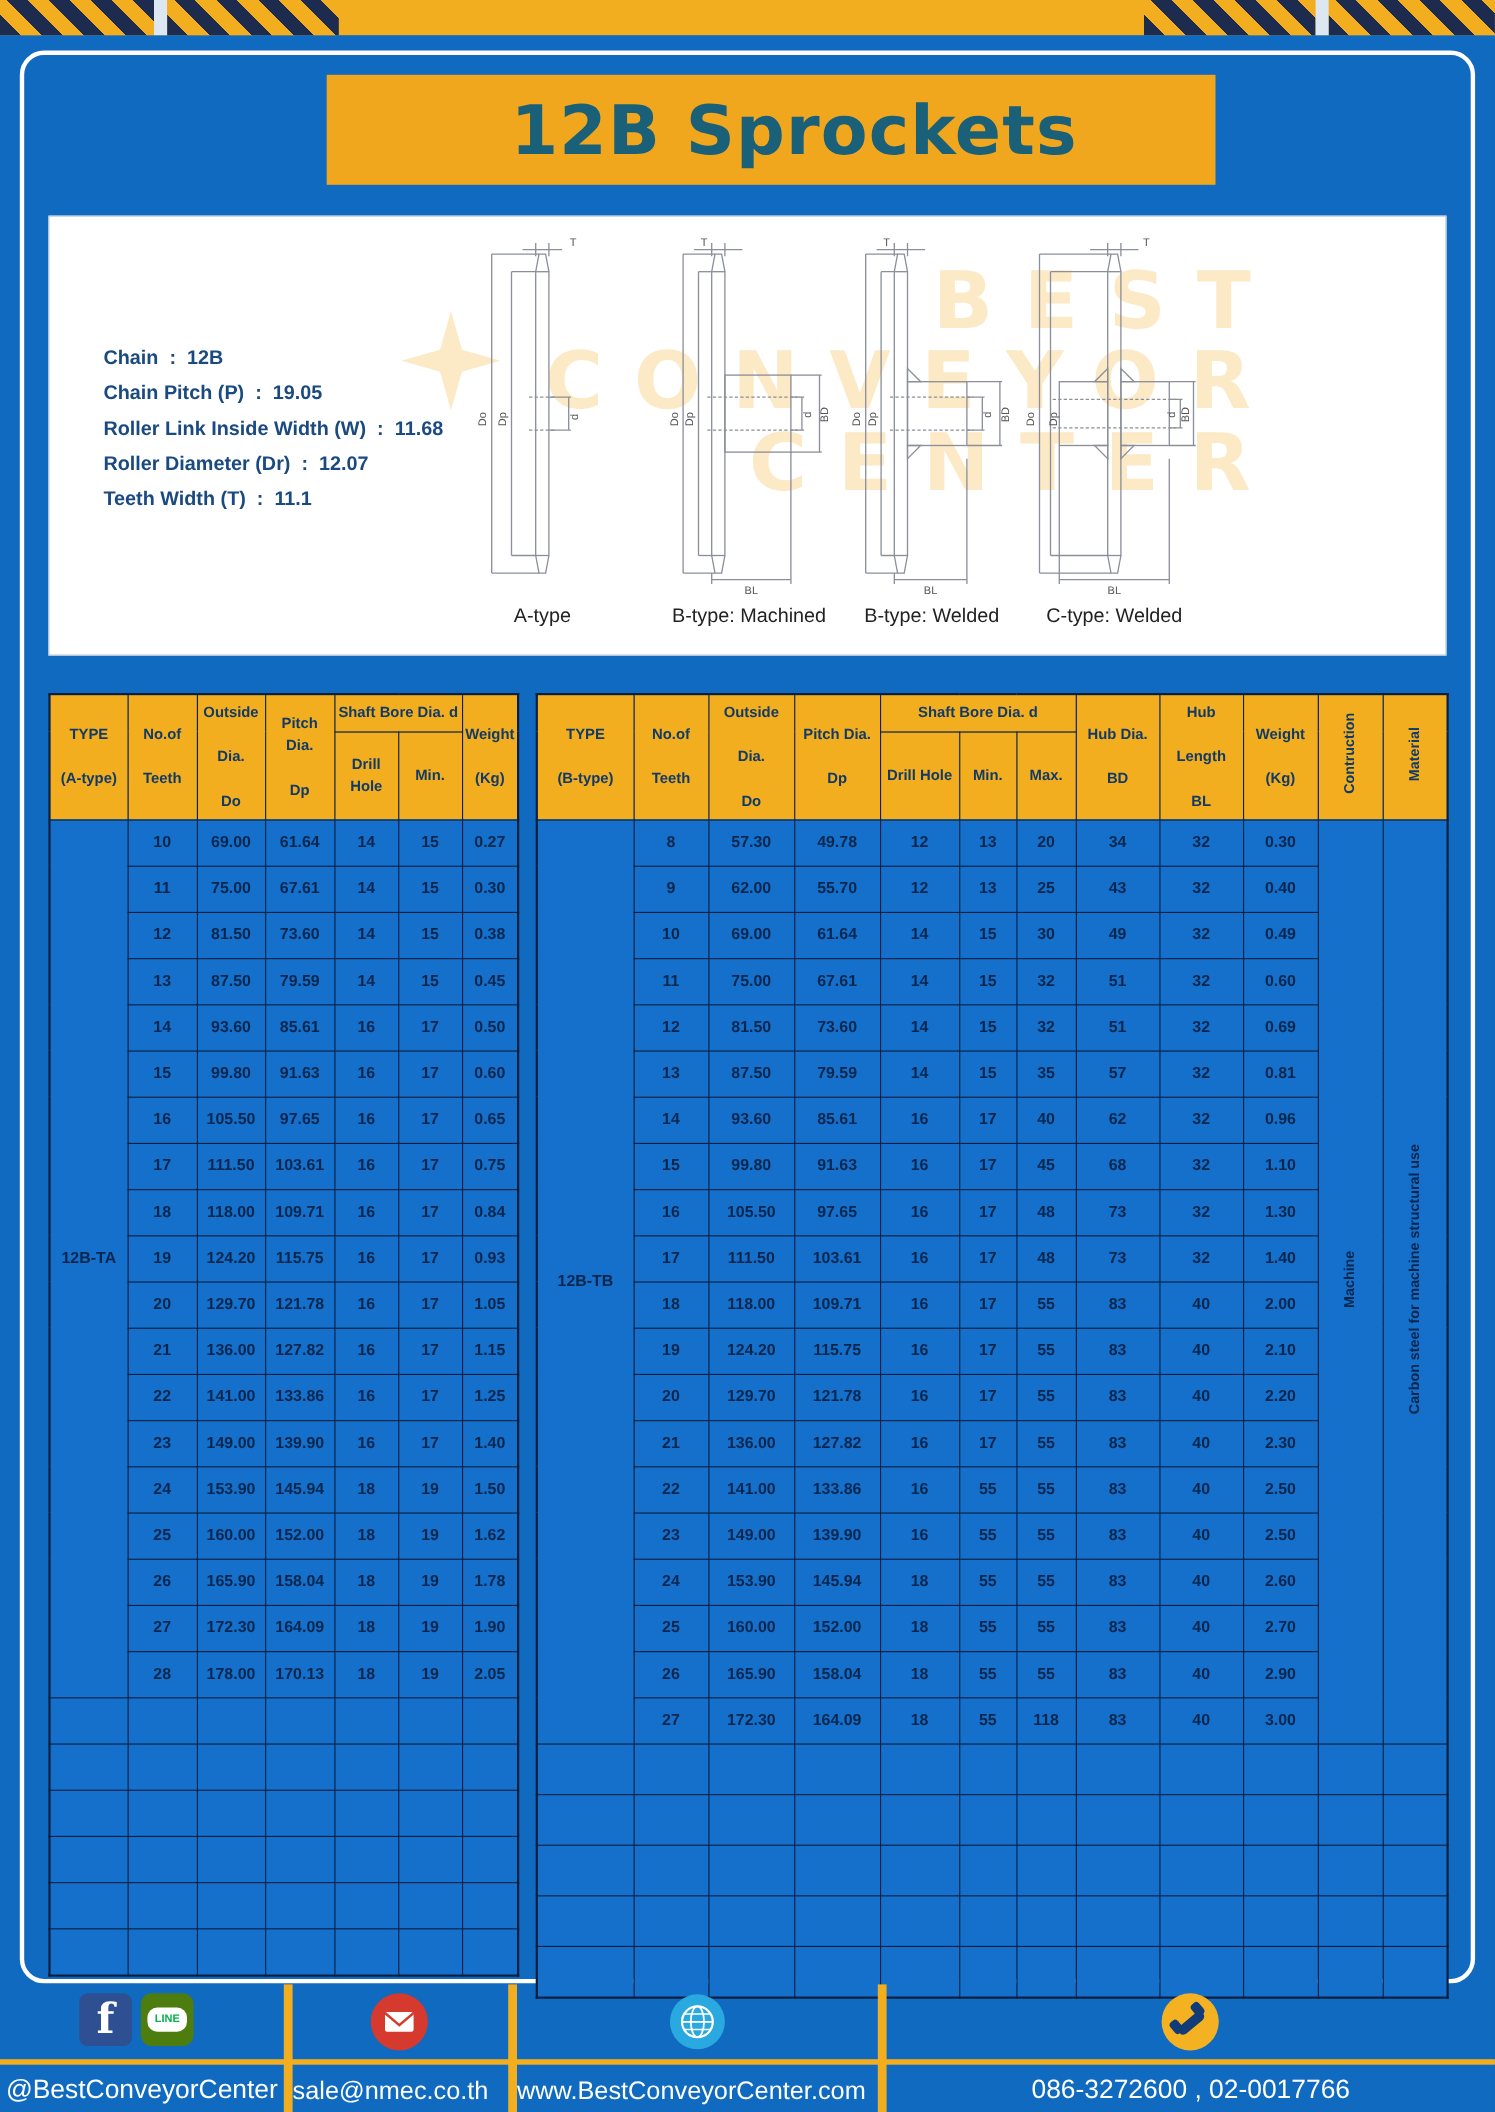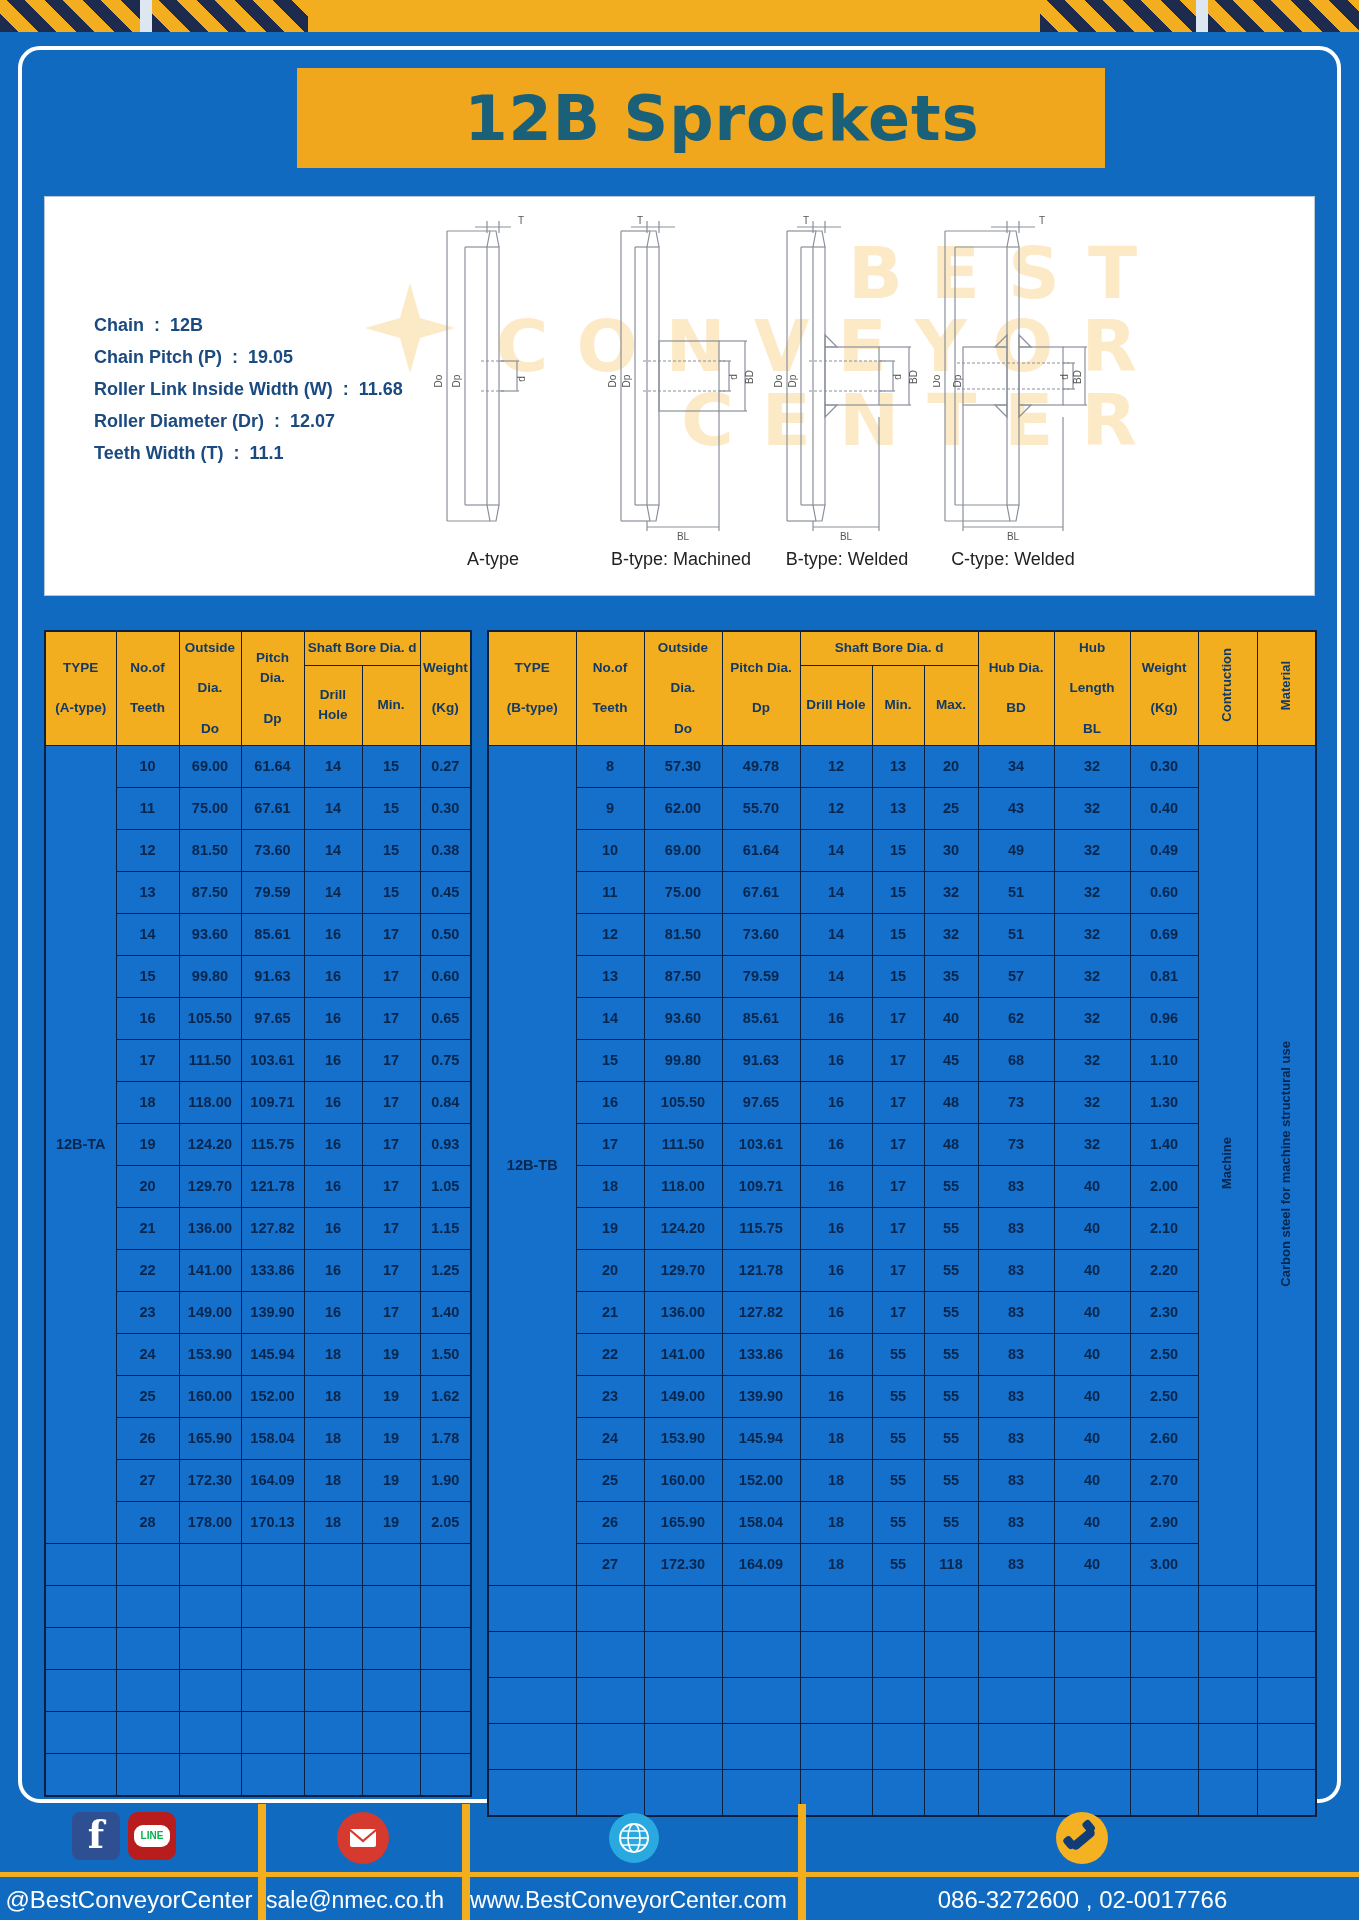--- a/index.html
+++ b/index.html
@@ -61,21 +61,21 @@
   .fdiv { position:absolute; top:4px; width:8px; height:116px; background:#f2ae1e; }
   #fdiv1{left:258px} #fdiv2{left:462px} #fdiv3{left:798px}
   .ftext { position:absolute; top:80px; height:40px; line-height:40px; text-align:center;
            color:#ffffff; font-weight:normal; font-size:24px; white-space:nowrap; }
   #ftext-social{left:0;width:258px} #ftext-email{left:266px;width:155px;font-size:23px}
   #ftext-web{left:470px;width:294px;font-size:23px} #ftext-phone{left:806px;width:553px}
   .icon { position:absolute; top:12px; }
   #icon-fb { left:72px; width:48px; height:48px; background:#2e4f92; border-radius:8px;
              color:#fff; font-weight:bold; font-size:38px; text-align:center; line-height:46px;
              font-family:"DejaVu Serif",serif; }
-  #icon-line { left:128px; width:48px; height:48px; background:#b91c1c; border-radius:10px; }
+  #icon-line { left:128px; width:48px; height:48px; background:#4d7c0f; border-radius:10px; }
   .line-bubble { margin:13px auto 0 auto; width:36px; height:22px; background:#fff; border-radius:9px;
                  color:#06b14e; font-size:10px; font-weight:bold; text-align:center; line-height:22px; }
   #icon-mail { left:337px; width:52px; height:52px; background:#d6392d; border-radius:50%; }
   #icon-globe { left:608px; width:52px; height:52px; }
   #icon-phone { left:1056px; width:52px; height:52px; background:#f4b223; border-radius:50%; }
 </style>
 </head>
 <body>
 
 <div class="page">

